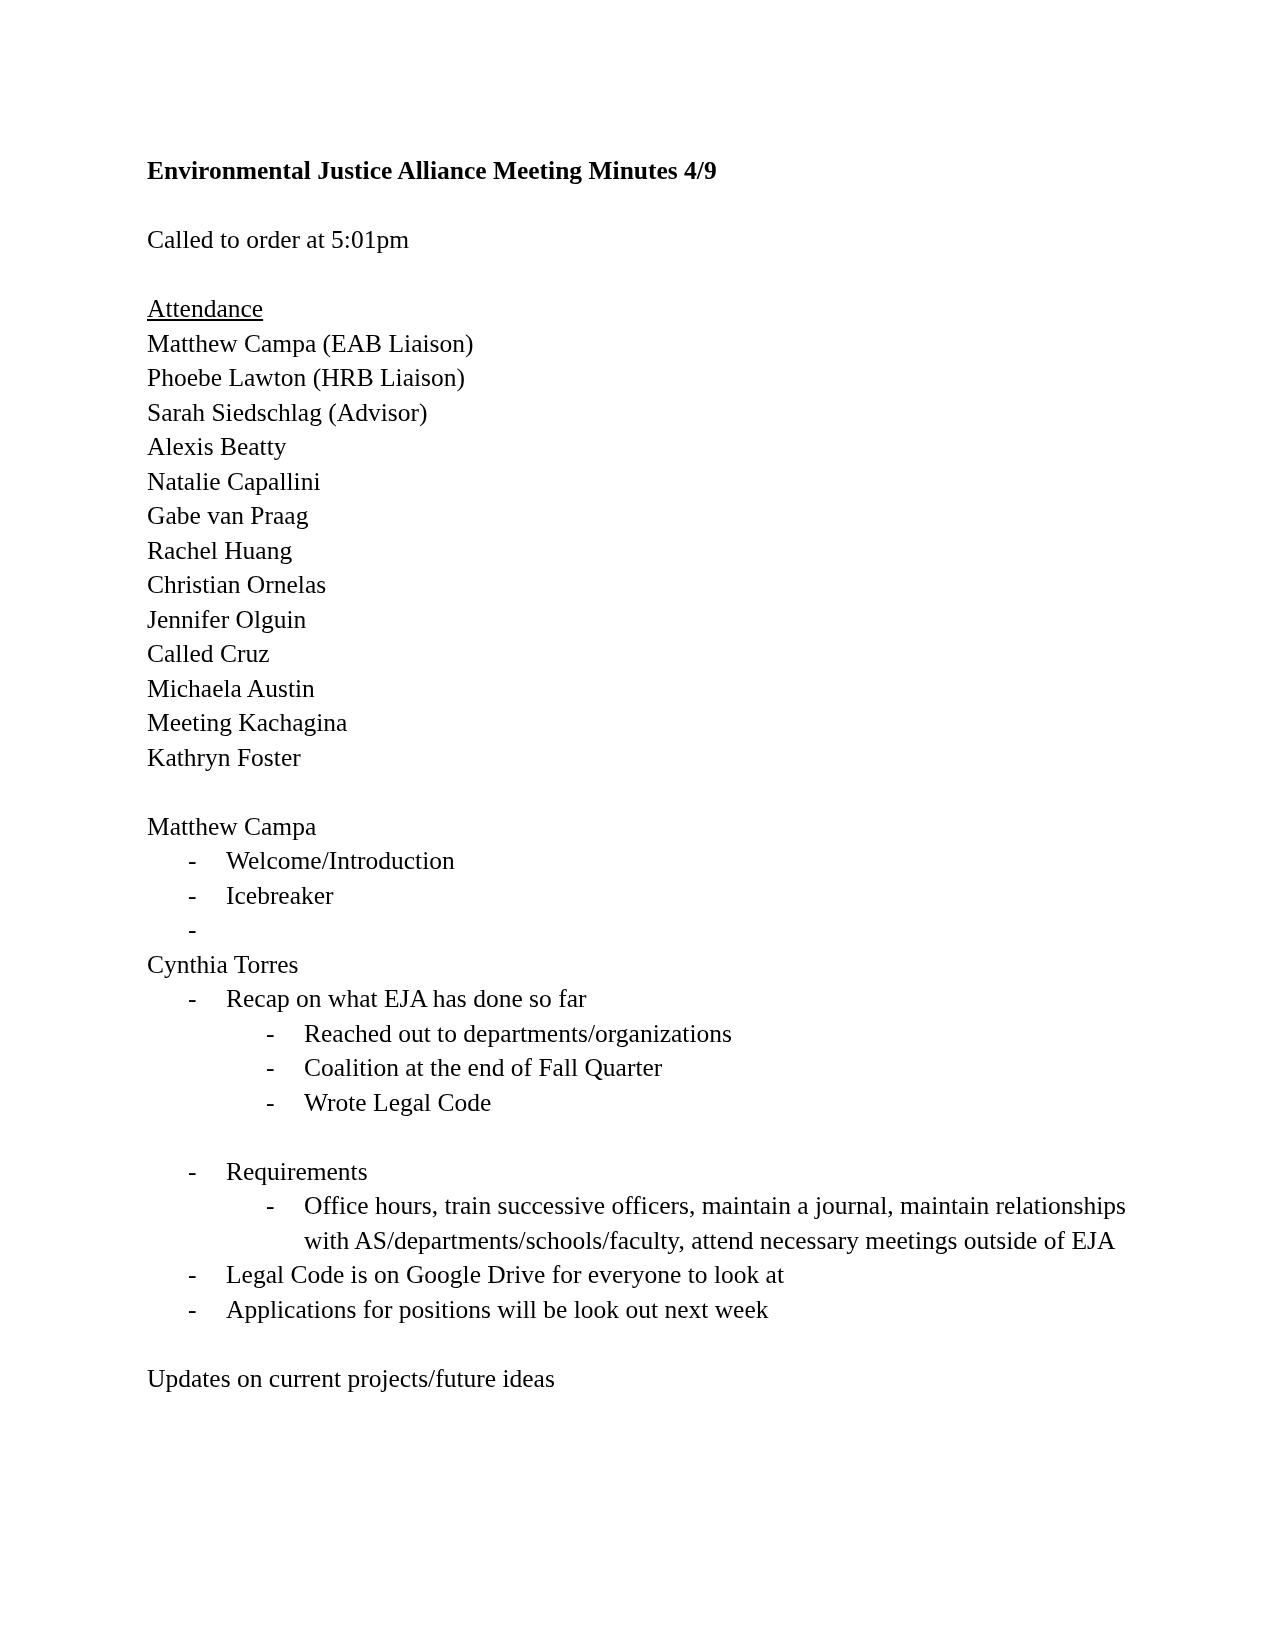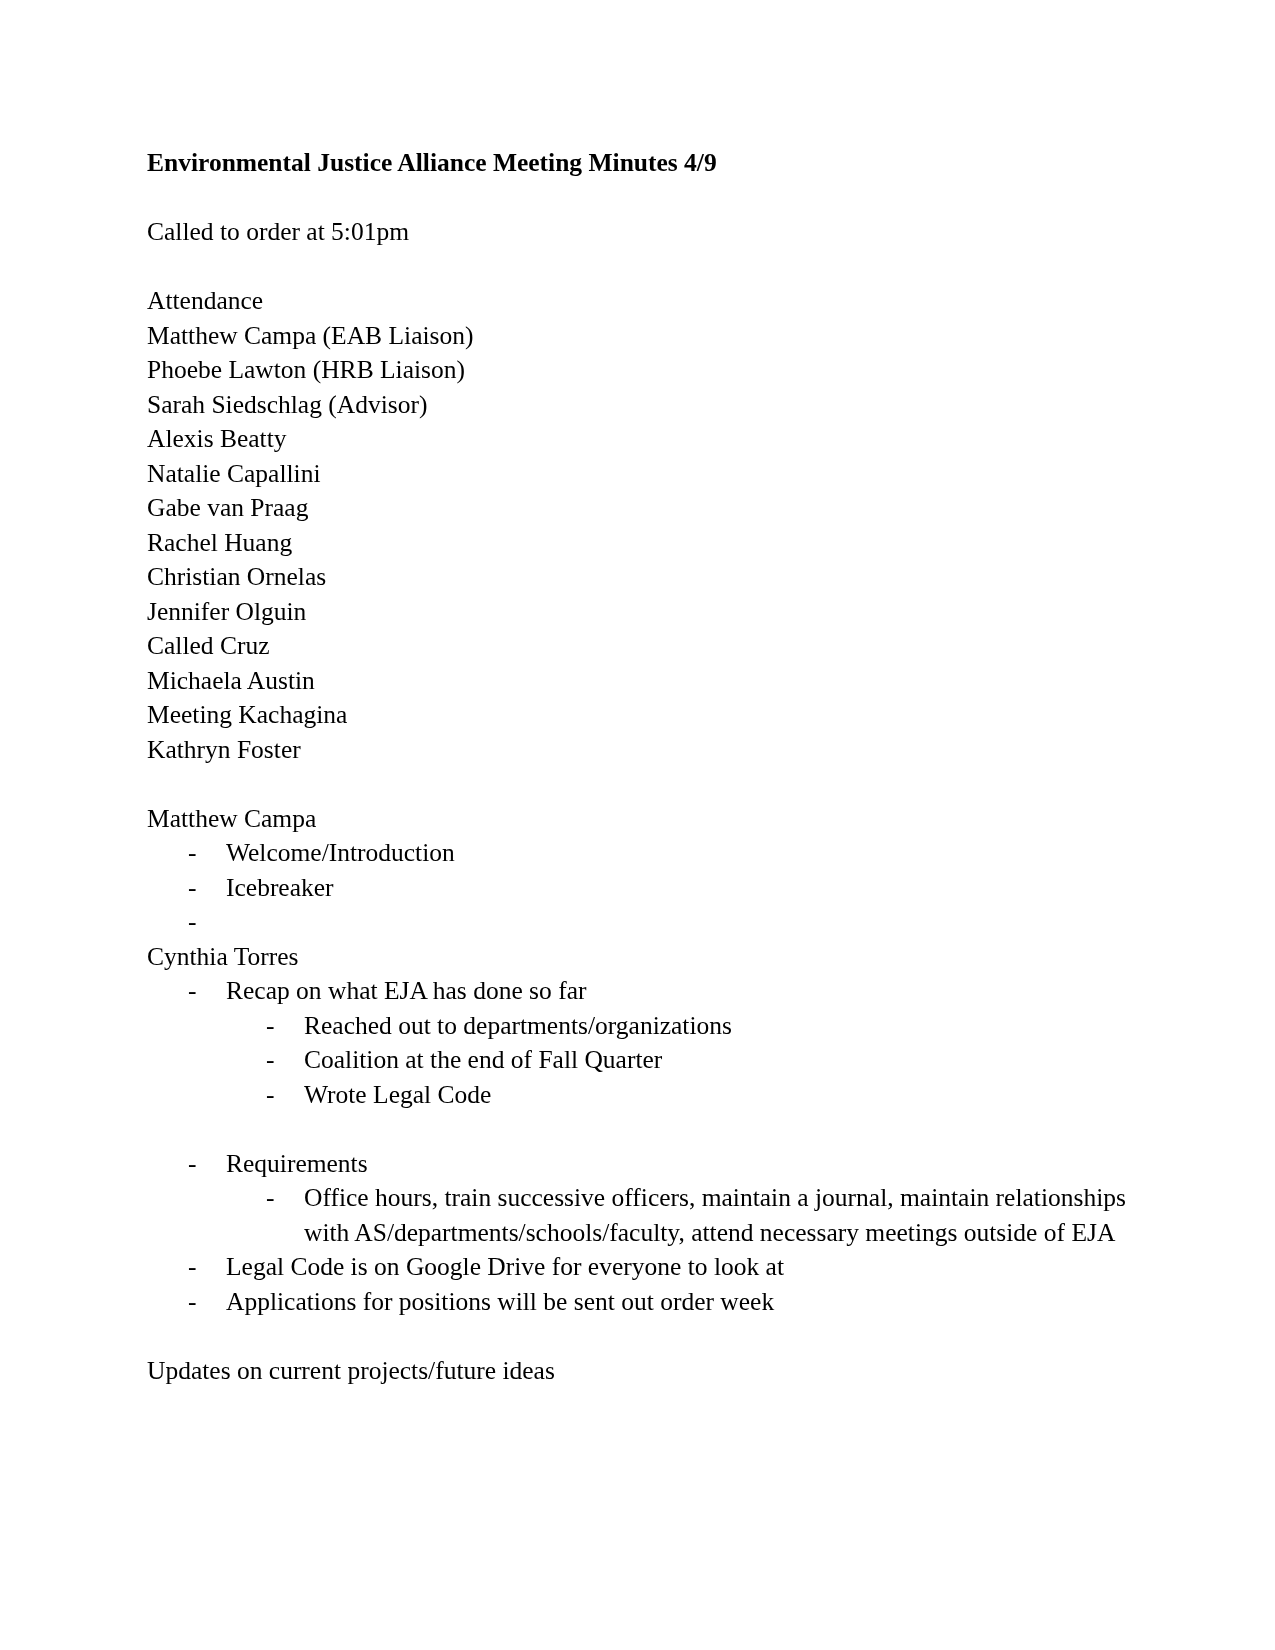--- a/index.html
+++ b/index.html
@@ -15,22 +15,22 @@
     box-sizing: border-box;
     padding: 146px 147px 0 147px;
     font-family: "Liberation Serif", serif;
     font-size: 25.5px;
     line-height: 34.5px;
     color: #000000;
     overflow: hidden;
   }
   .line { min-height: 34.5px; }
   .blank { height: 34.5px; }
-  .title { font-weight: bold; }
-  .underline { }
+  .title { font-weight: bold; margin-top: 8px; }
+  .underline { text-decoration: underline; }
   .li1 { position: relative; padding-left: 79px; }
   .li1 > .dash { position: absolute; left: 41px; top: 0; }
   .li2 { position: relative; padding-left: 157px; }
   .li2 > .dash { position: absolute; left: 119px; top: 0; }
 </style>
 </head>
 <body>
 
 <div class="page">
 
@@ -98,20 +98,20 @@
   <div class="line li2">
     <span class="dash">-</span>
     <span>Office hours, train successive officers, maintain a journal, maintain relationships with AS/departments/schools/faculty, attend necessary meetings outside of EJA</span>
   </div>
   <div class="line li1">
     <span class="dash">-</span>
     <span>Legal Code is on Google Drive for everyone to look at</span>
   </div>
   <div class="line li1">
     <span class="dash">-</span>
-    <span>Applications for positions will be sent out order week</span>
+    <span>Applications for positions will be look out next week</span>
   </div>
 
   <div class="line blank"></div>
 
   <div class="line">Updates on current projects/future ideas</div>
 
 </div>
 
 </body></html>

